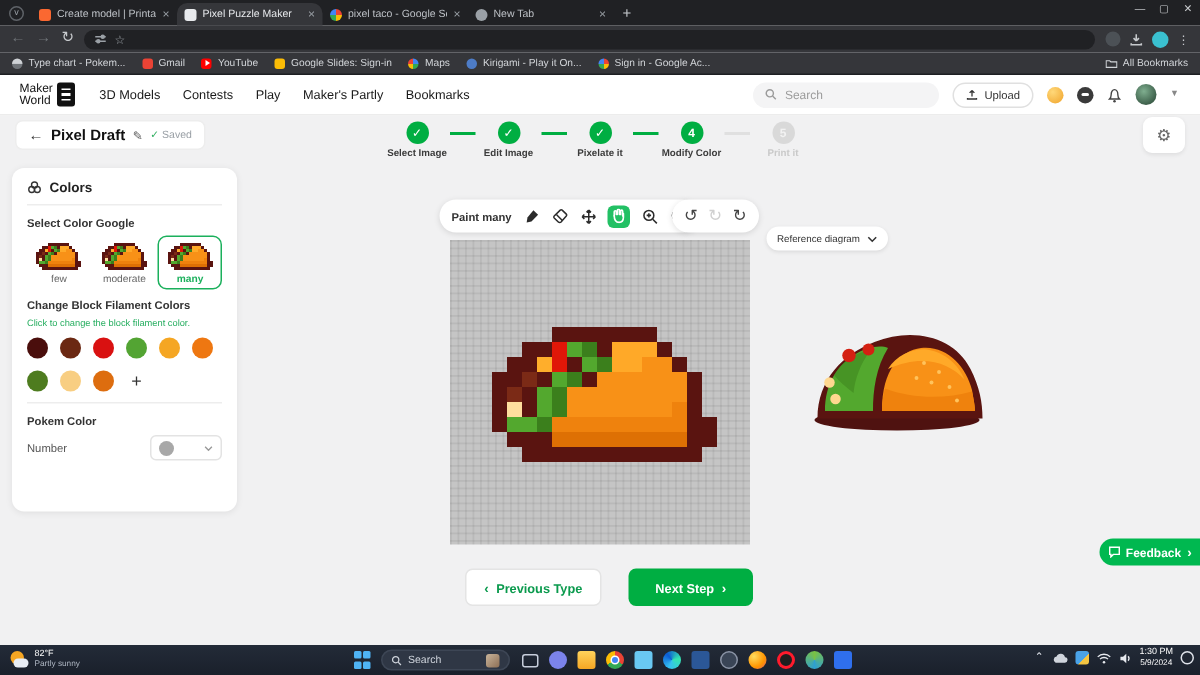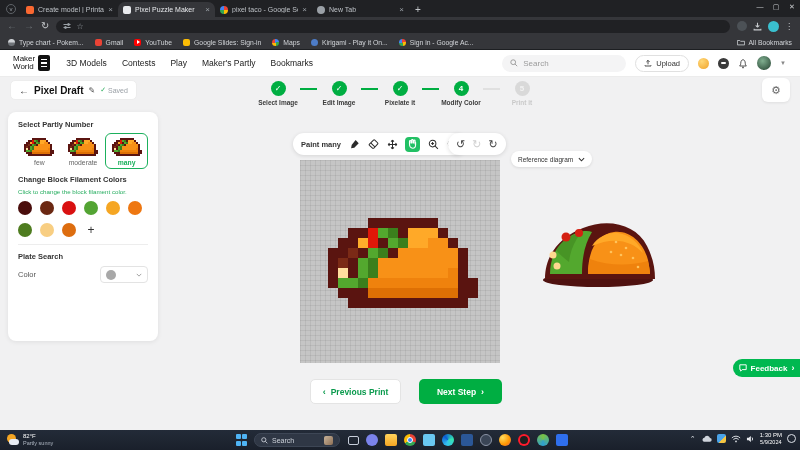--- a/index.html
+++ b/index.html
@@ -334,21 +334,31 @@
         <div class="step-circle todo">5</div>
         <div class="step-label todo">Print it</div>
       </div>
     </div>
 
   <div class="gear-btn">
       <span>⚙</span>
     </div>
 
   <div class="card">
-    <div class="sec-label">Select Partly Number</div>
+    <div class="card-head">
+      <svg width="10" height="10" viewBox="0 0 12 12">
+          <g fill="none" stroke="#333" stroke-width="1.1">
+            <circle cx="6" cy="4" r="2.4"></circle>
+            <circle cx="3.8" cy="7.6" r="2.4"></circle>
+            <circle cx="8.2" cy="7.6" r="2.4"></circle>
+          </g>
+        </svg>
+      <span>Colors</span>
+    </div>
+    <div class="sec-label">Select Color Google</div>
     <div class="options">
       <div class="opt">
           <div class="thumb">
             <div style="position: absolute; left: 8px; top: 0px; width: 2px; height: 2px; background: rgb(90, 20, 16);"></div>
             <div style="position: absolute; left: 10px; top: 0px; width: 2px; height: 2px; background: rgb(90, 20, 16);"></div>
             <div style="position: absolute; left: 12px; top: 0px; width: 2px; height: 2px; background: rgb(90, 20, 16);"></div>
             <div style="position: absolute; left: 14px; top: 0px; width: 2px; height: 2px; background: rgb(90, 20, 16);"></div>
             <div style="position: absolute; left: 16px; top: 0px; width: 2px; height: 2px; background: rgb(90, 20, 16);"></div>
             <div style="position: absolute; left: 18px; top: 0px; width: 2px; height: 2px; background: rgb(90, 20, 16);"></div>
             <div style="position: absolute; left: 20px; top: 0px; width: 2px; height: 2px; background: rgb(90, 20, 16);"></div>
@@ -703,23 +713,23 @@
         <span class="dot" style="background: rgb(217, 17, 17);"></span>
         <span class="dot" style="background: rgb(83, 164, 51);"></span>
         <span class="dot" style="background: rgb(245, 166, 35);"></span>
         <span class="dot" style="background: rgb(238, 119, 17);"></span>
         <span class="dot" style="background: rgb(78, 124, 31);"></span>
         <span class="dot" style="background: rgb(248, 206, 130);"></span>
         <span class="dot" style="background: rgb(221, 109, 15);"></span>
         <span class="dot plus">+</span>
       </div>
     <div class="divider"></div>
-    <div class="sec-label">Plate Search</div>
+    <div class="sec-label">Pokem Color</div>
     <div class="plate-row">
-      <span class="plate-label">Color</span>
+      <span class="plate-label">Number</span>
       <div class="plate-select">
         <span class="plate-swatch" style="background: rgb(168, 168, 168);"></span>
         <svg width="6" height="4" viewBox="0 0 8 5">
             <path d="M1 1l3 3 3-3" fill="none" stroke="#999" stroke-width="1.2"></path>
           </svg>
       </div>
     </div>
   </div>
 
   <div class="canvas">
@@ -916,21 +926,21 @@
         <circle cx="90" cy="40" r="1.3"></circle>
         <circle cx="97" cy="50" r="1.3"></circle>
         <circle cx="85" cy="47" r="1.3"></circle>
         <circle cx="102" cy="59" r="1.3"></circle>
         <circle cx="75" cy="44" r="1.3"></circle>
       </g>
   </svg>
 
   <div class="prev-btn">
     <span class="chev">‹</span>
-    <span>Previous Print</span>
+    <span>Previous Type</span>
   </div>
   <div class="next-btn">
     <span>Next Step</span>
     <span class="chev">›</span>
   </div>
   <div class="feedback-btn">
     <svg width="8" height="8" viewBox="0 0 10 10">
         <path d="M1 1h8v6H4L2 9V7H1z" fill="none" stroke="#fff" stroke-width="1.2"></path>
       </svg>
     <span>Feedback</span>

